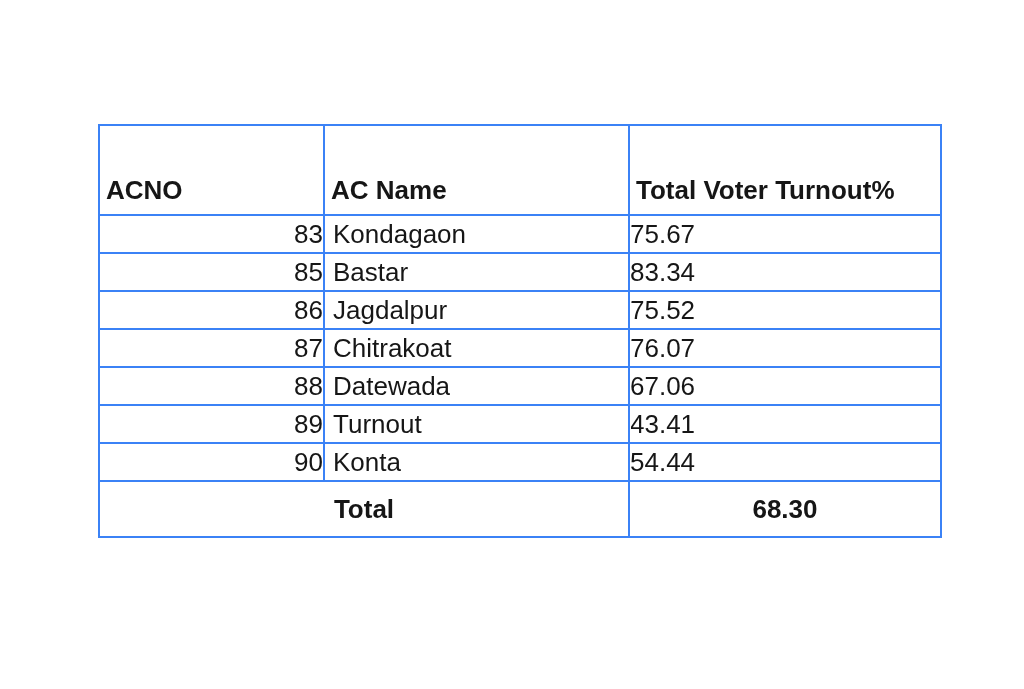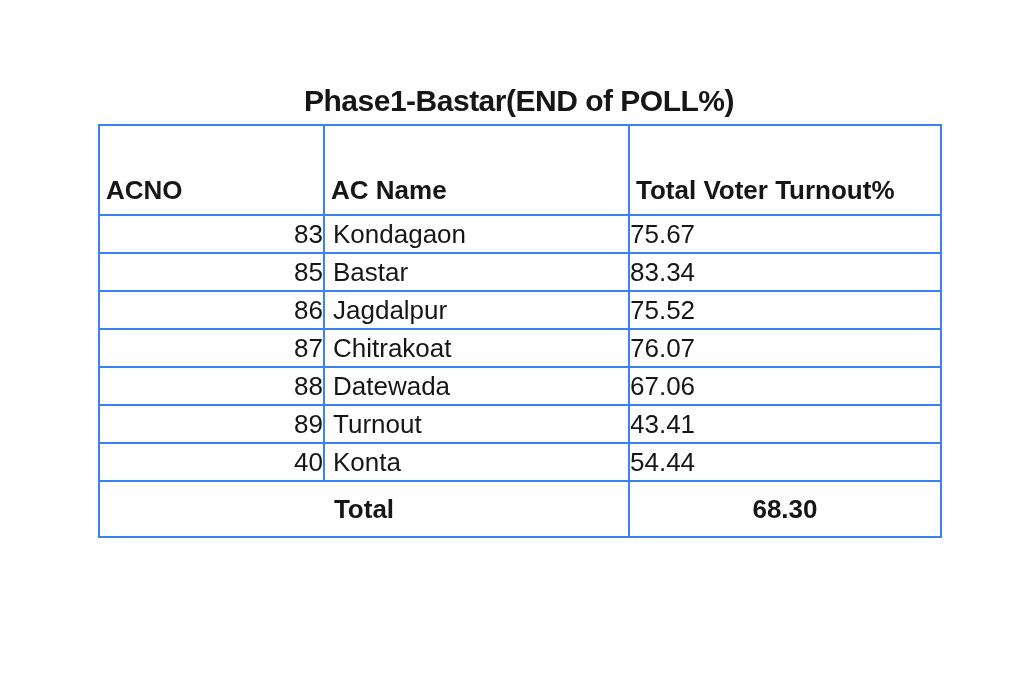--- a/index.html
+++ b/index.html
@@ -67,21 +67,20 @@
     vertical-align: middle;
     font-weight: bold;
     text-align: center;
     padding: 8px;
   }
 </style>
 </head>
 <body>
 
 <div class="page">
-  <div class="title">Phase1-Bastar(END of POLL%)</div>
 
   <table class="turnout">
     <colgroup>
       <col class="c1">
         <col class="c2">
         <col class="c3">
     </colgroup>
     <thead>
       <tr>
         <th>ACNO</th>
@@ -114,21 +113,21 @@
         <td class="acno">88</td>
         <td class="acname">Datewada</td>
         <td class="val">67.06</td>
       </tr>
       <tr>
         <td class="acno">89</td>
         <td class="acname">Turnout</td>
         <td class="val">43.41</td>
       </tr>
       <tr>
-        <td class="acno">40</td>
+        <td class="acno">90</td>
         <td class="acname">Konta</td>
         <td class="val">54.44</td>
       </tr>
     </tbody>
     <tfoot>
       <tr>
         <td colspan="2">Total</td>
         <td>68.30</td>
       </tr>
     </tfoot>

